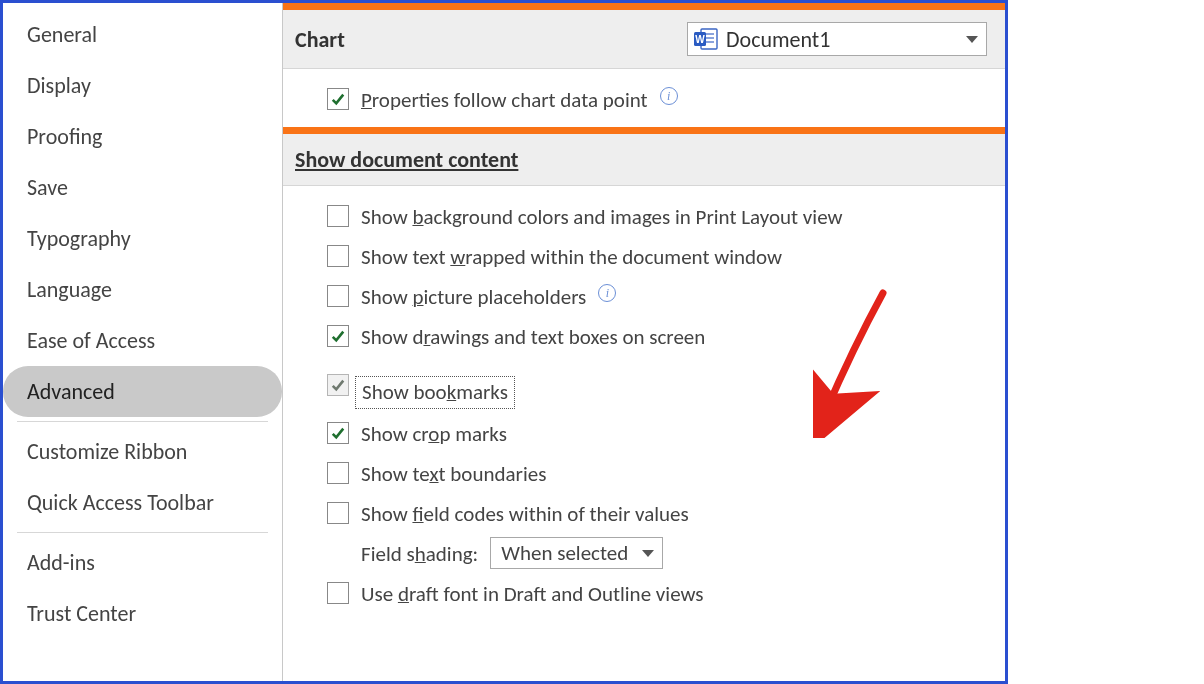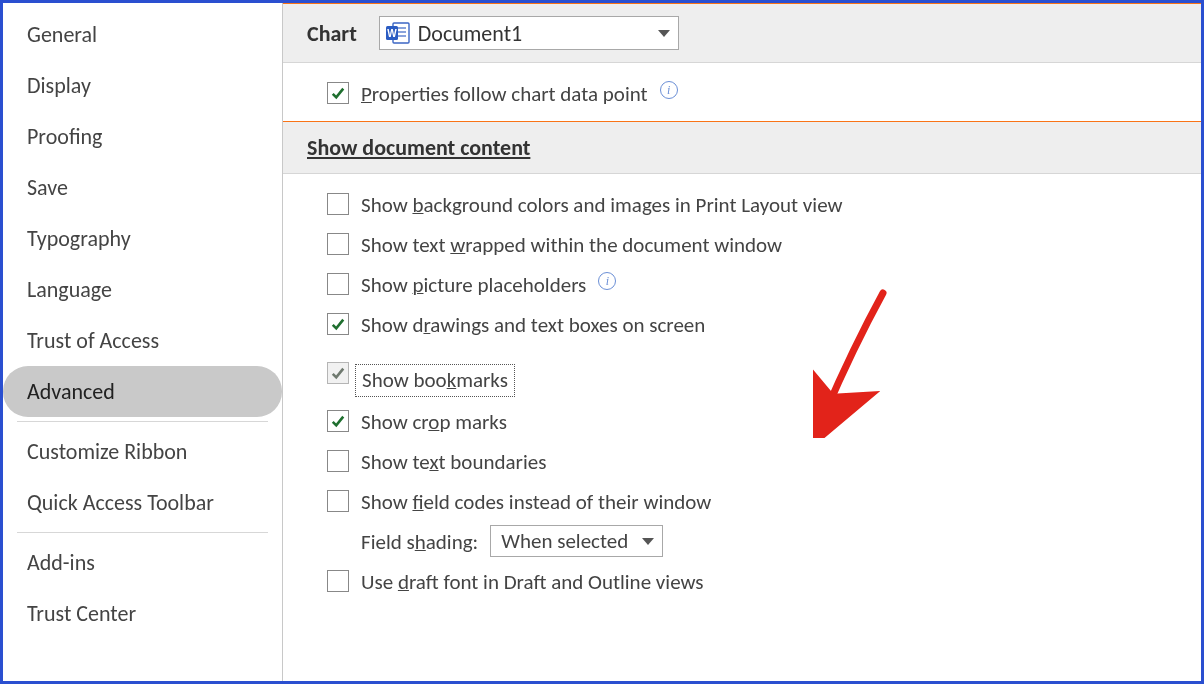--- a/index.html
+++ b/index.html
@@ -5,21 +5,21 @@
   * { box-sizing: border-box; }
   html, body {
     margin: 0; padding: 0;
     width: 1204px; height: 684px;
     font-family: "Segoe UI", "Calibri", Arial, sans-serif;
     font-size: 21px;
     color: #444;
     background: #fff;
   }
   .frame {
-    width: 1204px; height: 684px;
+    width: 1008px; height: 684px;
     border: 3px solid #2a4fd0;
     display: flex;
     position: relative;
     overflow: hidden;
   }
   
   .sidebar {
     width: 280px;
     height: 100%;
     border-right: 1px solid #c8c8c8;
@@ -45,29 +45,30 @@
   
   .main {
     flex: 1;
     height: 100%;
     position: relative;
     overflow: hidden;
     background: #fff;
   }
   .section-head {
     background: #eeeeee;
-    border-top: 1px solid #f97316;
+    border-top: 7px solid #f97316;
     border-bottom: 1px solid #d6d6d6;
-    padding: 12px 18px 12px 24px;
+    padding: 12px 18px 12px 12px;
     font-weight: 600;
     font-size: 22px;
     color: #333;
     display: flex;
     align-items: center;
     gap: 22px;
+    justify-content: space-between;
   }
   .section-head .label { flex: 0 0 auto; }
   .doc-select {
     display: inline-flex;
     align-items: center;
     background: #fff;
     border: 1px solid #a8a8a8;
     height: 34px;
     padding: 0 8px 0 6px;
     width: 300px;
@@ -162,21 +163,21 @@
 
 <div class="frame">
 
   <nav class="sidebar">
     <div class="sidebar-item"><span>General</span></div>
     <div class="sidebar-item"><span>Display</span></div>
     <div class="sidebar-item"><span>Proofing</span></div>
     <div class="sidebar-item"><span>Save</span></div>
     <div class="sidebar-item"><span>Typography</span></div>
     <div class="sidebar-item"><span>Language</span></div>
-    <div class="sidebar-item"><span>Trust of Access</span></div>
+    <div class="sidebar-item"><span>Ease of Access</span></div>
     <div class="sidebar-item selected"><span>Advanced</span></div>
     <div class="sidebar-sep"></div>
     <div class="sidebar-item"><span>Customize Ribbon</span></div>
     <div class="sidebar-item"><span>Quick Access Toolbar</span></div>
     <div class="sidebar-sep"></div>
     <div class="sidebar-item"><span>Add-ins</span></div>
     <div class="sidebar-item"><span>Trust Center</span></div>
   </nav>
 
   <div class="main">
@@ -262,21 +263,21 @@
         <span class="lbl"><span>Show cr</span><span class="underline-accel">o</span><span>p marks</span></span>
       </div>
 
       <div class="row">
         <span class="cbox"></span>
         <span class="lbl"><span>Show te</span><span class="underline-accel">x</span><span>t boundaries</span></span>
       </div>
 
       <div class="row">
         <span class="cbox"></span>
-        <span class="lbl"><span>Show </span><span class="underline-accel">f</span><span>ield codes instead of their window</span></span>
+        <span class="lbl"><span>Show </span><span class="underline-accel">f</span><span>ield codes within of their values</span></span>
       </div>
 
       <div class="row">
         <span style="width:22px"></span>
         <span class="lbl"><span>Field s</span><span class="underline-accel">h</span><span>ading:</span></span>
         <span class="inline-select">
           <span>When selected</span>
           <span class="caret-down"></span>
         </span>
       </div>

